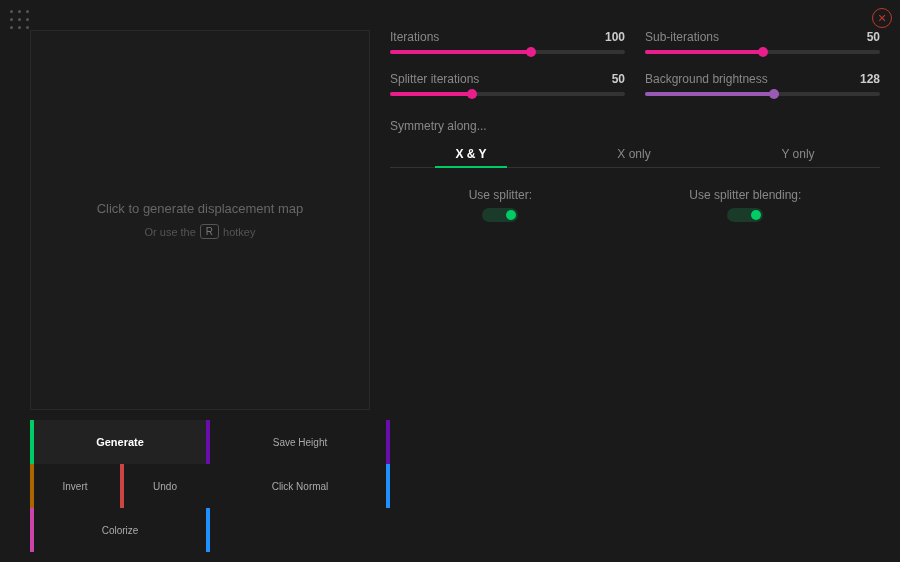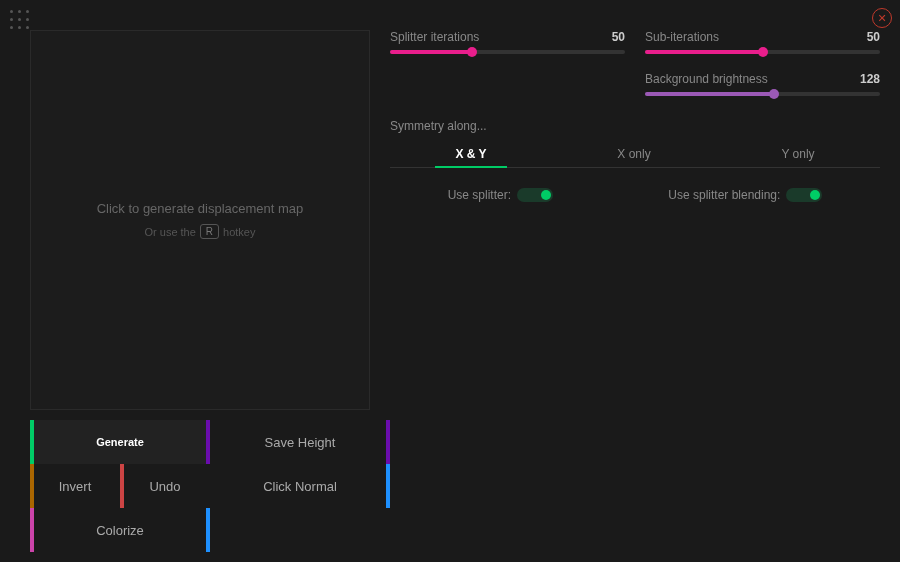--- a/index.html
+++ b/index.html
@@ -98,21 +98,21 @@
       grid-template-rows: repeat(3, 44px);
       gap: 0;
       margin: 0 0 0 30px;
       padding-bottom: 10px;
     }
 
     .btn {
       display: flex;
       align-items: center;
       justify-content: center;
-      font-size: 13px;
+      font-size: 10px;
       cursor: pointer;
       position: relative;
       color: #aaa;
     }
 
     .btn-generate {
       background: #222;
       color: #fff;
       font-weight: bold;
       font-size: 11px;
@@ -239,21 +239,21 @@
 
     
     .toggles-row {
       display: flex;
       justify-content: space-around;
       align-items: center;
     }
 
     .toggle-group {
       display: flex;
-      flex-direction: row;
+      flex-direction: column;
       align-items: center;
       gap: 6px;
     }
 
     .toggle-label {
       font-size: 12px;
       color: #888;
     }
 
     .toggle-track {
@@ -345,20 +345,30 @@
       <div class="btn-accent-right" style="background:#1e90ff;"></div>
     </div>
   </div>
 </div>
 
 <div class="right-panel">
   <div class="sliders-section">
 
     <div>
 
+      <div class="slider-row">
+        <div class="slider-label-row">
+          <span class="slider-label">Iterations</span>
+          <span class="slider-value">100</span>
+        </div>
+        <div class="slider-track">
+          <div class="slider-fill-magenta" style="width:60%;"></div>
+          <div class="slider-thumb thumb-magenta" style="left:60%;"></div>
+        </div>
+      </div>
 
       <div class="slider-row">
         <div class="slider-label-row">
           <span class="slider-label">Splitter iterations</span>
           <span class="slider-value">50</span>
         </div>
         <div class="slider-track">
           <div class="slider-fill-magenta" style="width:35%;"></div>
           <div class="slider-thumb thumb-magenta" style="left:35%;"></div>
         </div>

